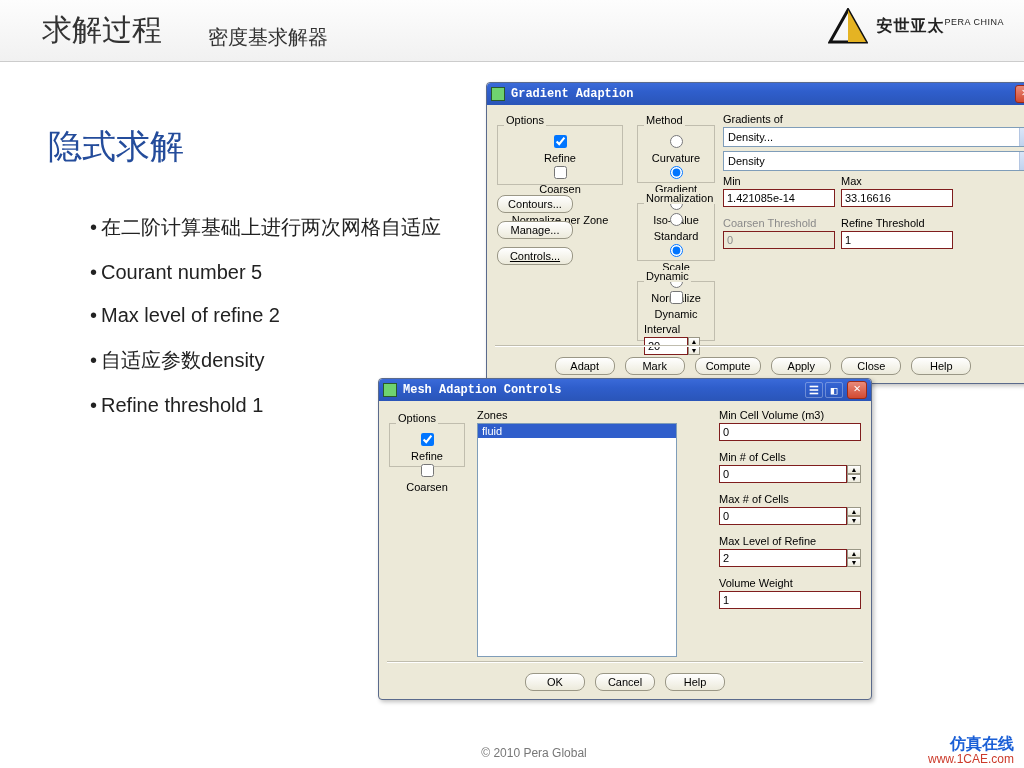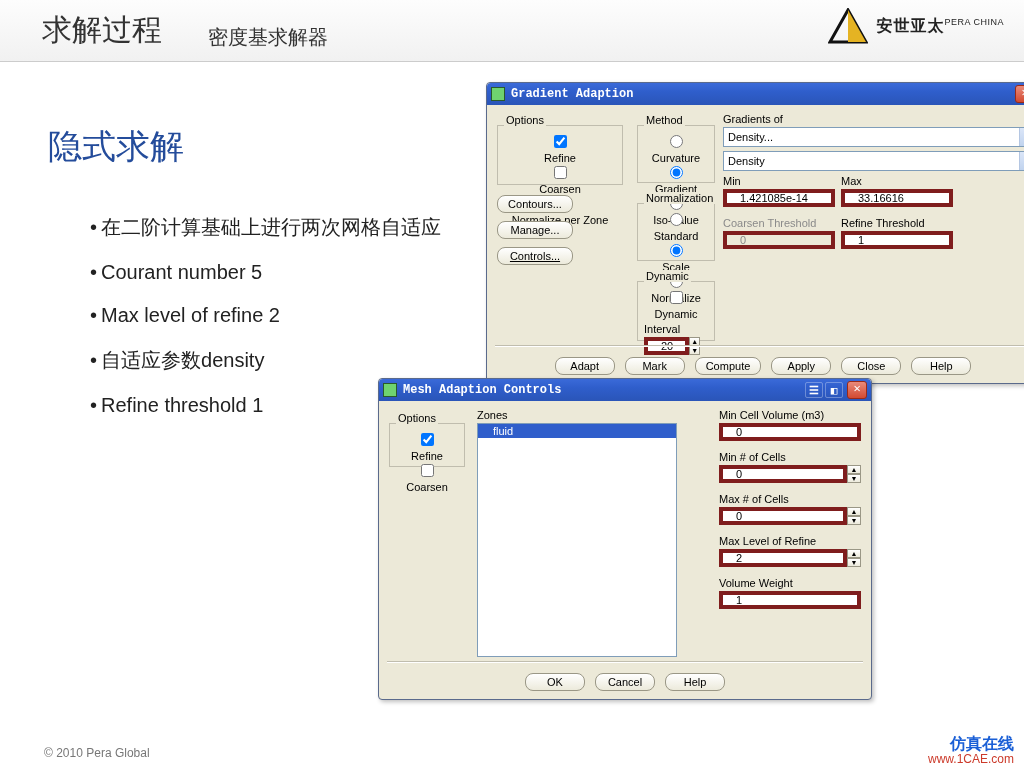--- a/index.html
+++ b/index.html
@@ -61,21 +61,21 @@
     margin-bottom: 20px;
   }
   .bullets li::before {
     content: "•";
     margin-right: 4px;
   }
   
   .footer {
     position: absolute;
     bottom: 8px; left: 0; right: 0;
-    text-align: left;
+    text-align: center;
     font-size: 12px;
     color: #777;
     margin-left: 44px;
   }
   
   .watermark {
     position: absolute;
     right: 10px; bottom: 2px;
     text-align: right;
     line-height: 1.1;
@@ -161,22 +161,22 @@
     border-radius: 8px;
     font-size: 11px;
     padding: 2px 10px;
     font-family: Tahoma, Verdana, sans-serif;
     cursor: pointer;
     min-width: 60px;
   }
   .text-input {
     width: 100%;
     height: 18px;
-    border: 4px solid #7f1d1d;
-    padding: 1px 13px;
+    border: 1px solid #7f1d1d;
+    padding: 1px 3px;
     font-size: 11px;
     background: #fff;
     font-family: Tahoma, Verdana, sans-serif;
   }
   .text-input.disabled { color: #8a8a8a; background: #ece9d8; }
   .combo {
     width: 100%;
     height: 20px;
     border: 1px solid #7f9db9;
     background: #fff;
@@ -211,21 +211,21 @@
     text-align: center;
     line-height: 7px;
     cursor: pointer;
   }
   .listbox {
     background: #fff;
     border: 1px solid #7f9db9;
     font-size: 11px;
   }
   .listbox .item {
-    padding: 1px 15px;
+    padding: 1px 4px;
   }
   .listbox .item.selected {
     background: #2f5ecb;
     color: #fff;
   }
   
   #dlg1 { left: 486px; top: 82px; width: 554px; height: 302px; }
   #dlg2 { left: 378px; top: 378px; width: 494px; height: 322px; }
   .btnrow {
     position: absolute;

